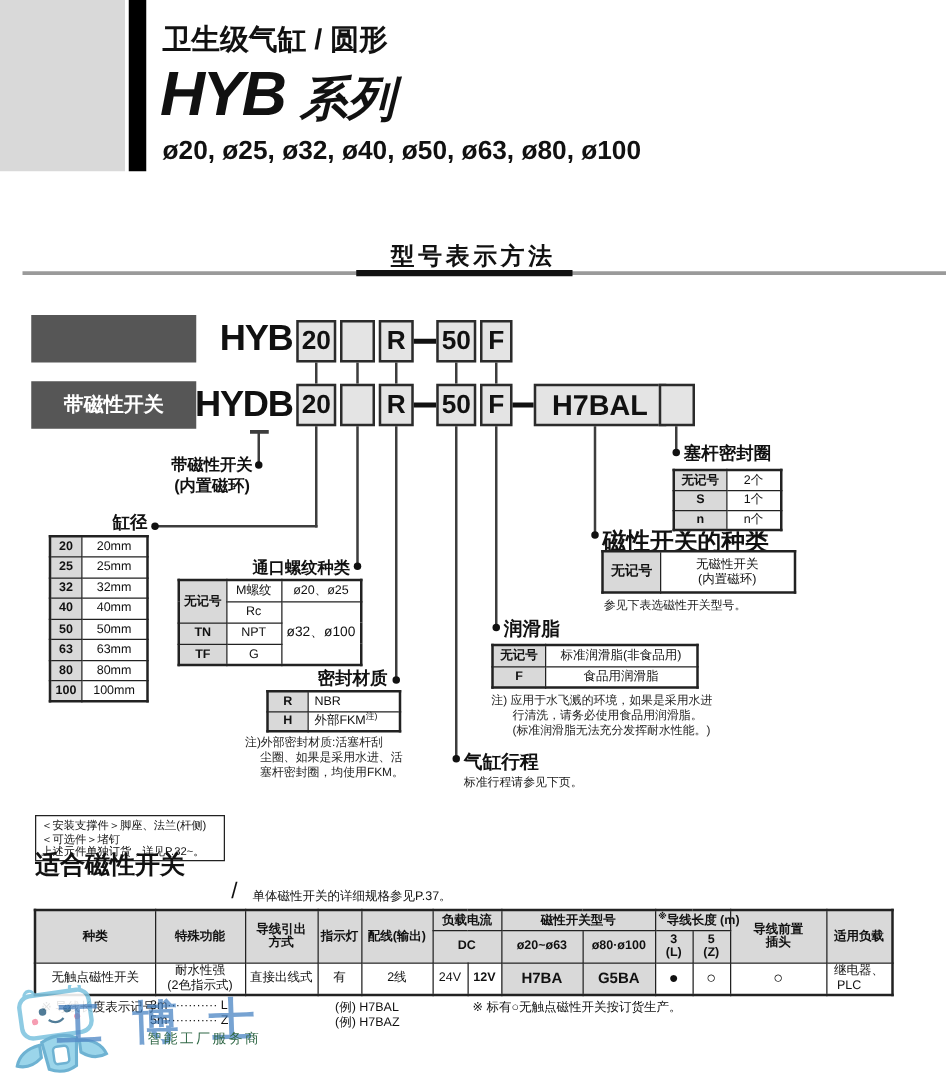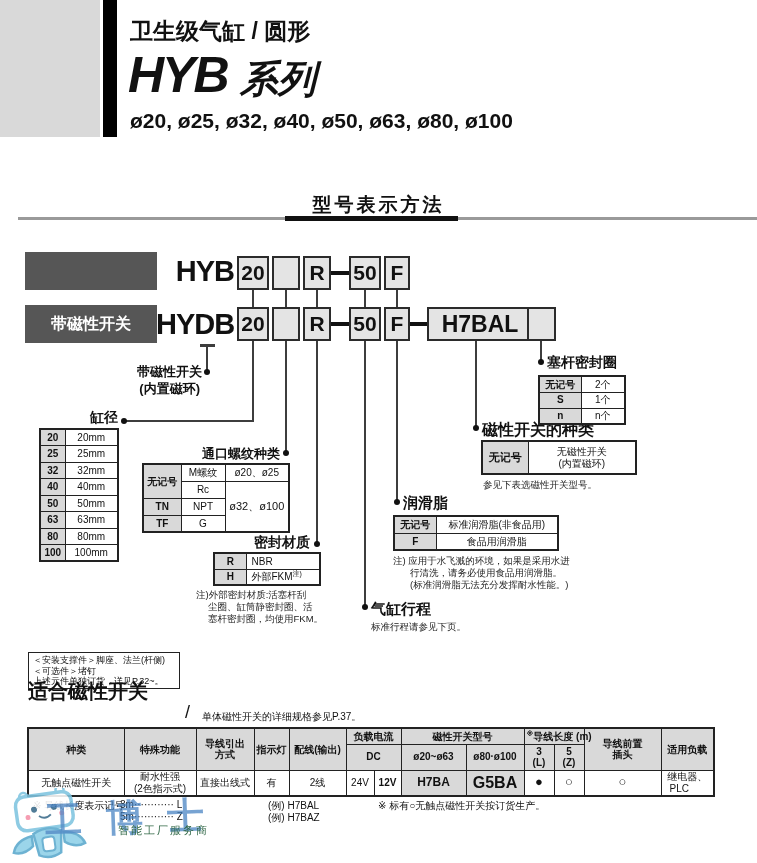--- a/index.html
+++ b/index.html
@@ -180,21 +180,21 @@
   <tr style="height:16px">
     <td class="hd">H</td>
     <td style="text-align:left;padding-left:5px">
       <span>外部FKM</span><sup style="font-size:7px">注)</sup>
     </td>
   </tr>
 </tbody>
   </table>
 <div class="note" style="left:196px;top:589px">
   <div>注)外部密封材质:活塞杆刮</div>
-  <div style="padding-left:12px">尘圈、缸筒静密封圈、活</div>
+  <div style="padding-left:12px">尘圈、如果是采用水进、活</div>
   <div style="padding-left:12px">塞杆密封圈，均使用FKM。</div>
 </div>
 
 <div class="ttl" style="left:371px;top:600px;font-size:15px">气缸行程</div>
 <div class="note" style="left:371px;top:621px">标准行程请参见下页。</div>
 
 <div class="ttl" style="left:403px;top:494px;font-size:15px">润滑脂</div>
 <table class="t" style="left:393px;top:515px;width:164px">
   <colgroup>
       <col style="width:42px">
@@ -210,21 +210,21 @@
     <td>食品用润滑脂</td>
   </tr>
 </tbody>
   </table>
 <div class="note" style="left:393px;top:555px">
   <div>注) 应用于水飞溅的环境，如果是采用水进</div>
   <div style="padding-left:17px">行清洗，请务必使用食品用润滑脂。</div>
   <div style="padding-left:17px">(标准润滑脂无法充分发挥耐水性能。)</div>
 </div>
 
-<div class="ttl" style="left:482px;top:420px;font-size:16px">磁性开关的种类</div>
+<div class="ttl" style="left:482px;top:420px;font-size:19px">磁性开关的种类</div>
 <table class="t" style="left:481px;top:440px;width:154px">
   <colgroup>
       <col style="width:46px">
       <col style="width:108px">
     </colgroup>
   <tbody>
       <tr style="height:33px">
     <td class="hd" style="font-size:11px">无记号</td>
     <td>
       <div>无磁性开关</div>
@@ -322,21 +322,21 @@
     <td>
       <div>耐水性强</div>
       <div>(2色指示式)</div>
     </td>
     <td>直接出线式</td>
     <td>有</td>
     <td>2线</td>
     <td style="font-weight:normal">24V</td>
     <td style="font-weight:bold">12V</td>
     <td class="hd" style="font-size:12px">H7BA</td>
-    <td class="hd" style="font-size:16px">G5BA</td>
+    <td class="hd" style="font-size:12px">G5BA</td>
     <td style="font-size:13px">●</td>
     <td style="font-size:13px">○</td>
     <td style="font-size:13px">○</td>
     <td>
       <div>继电器、</div>
       <div style="text-align:left;padding-left:6px">PLC</div>
     </td>
   </tr>
 </tbody>
   </table>

